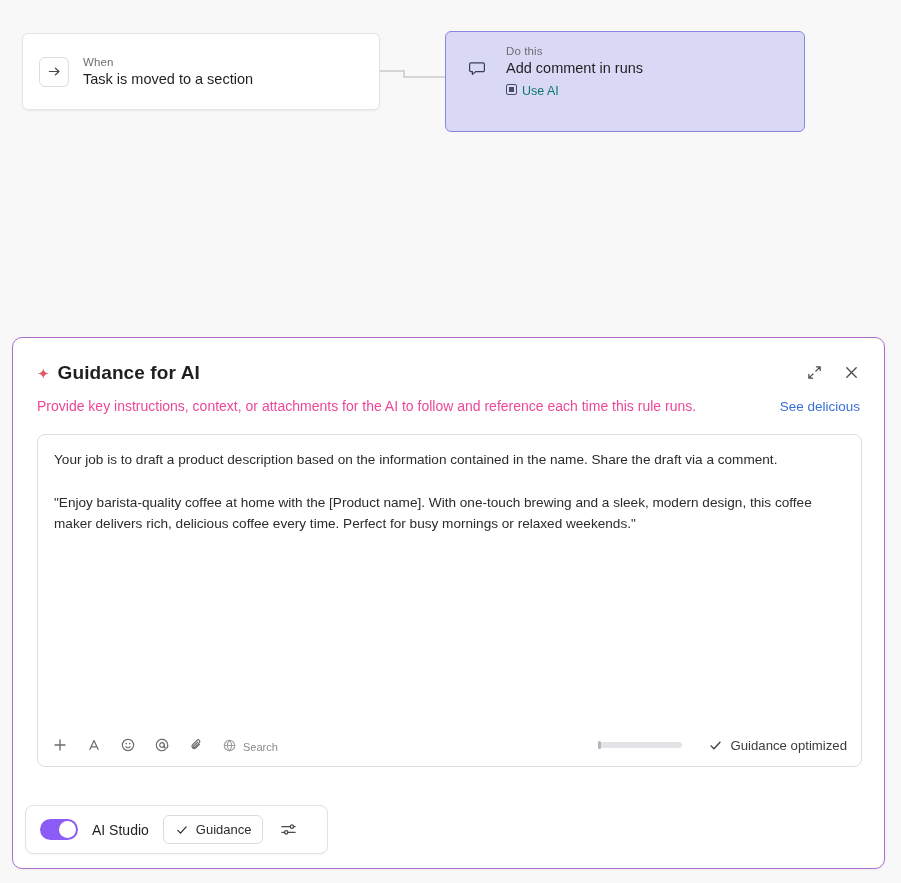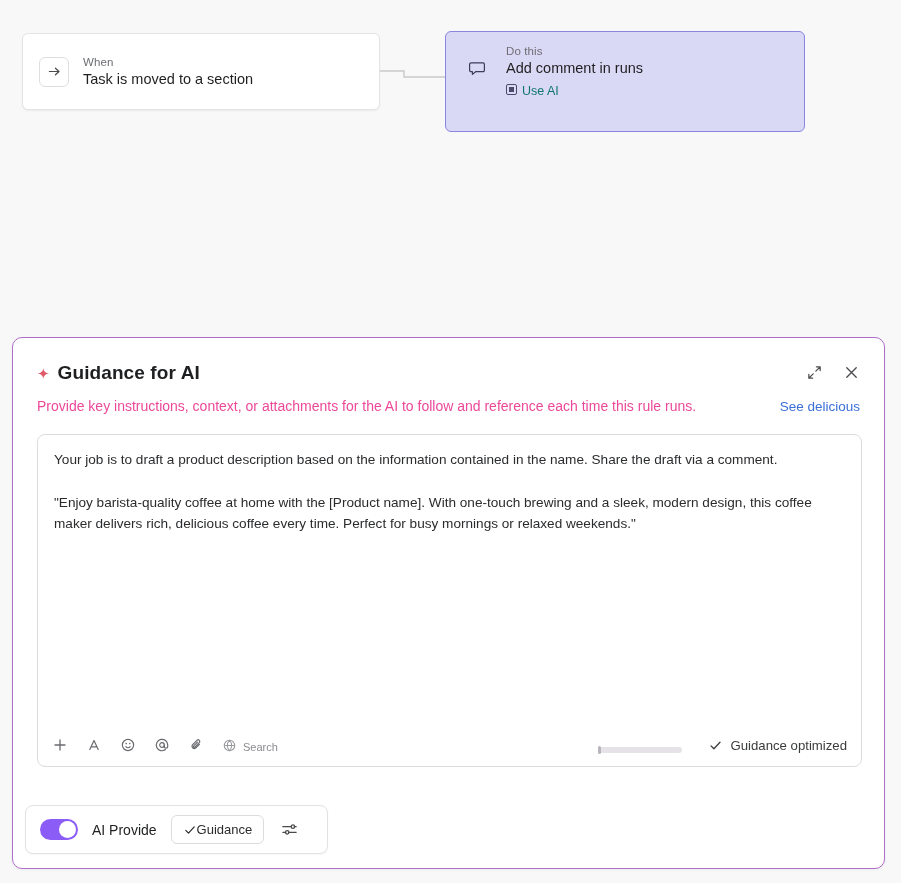--- a/index.html
+++ b/index.html
@@ -193,21 +193,21 @@
     display: flex;
     align-items: flex-end;
     gap: 6px;
     font-size: 11px;
     color: #8a8b8f;
     cursor: pointer;
   }
   .tb-right {
     margin-left: auto;
     display: flex;
-    align-items: flex-end;
+    align-items: center;
     gap: 26px;
   }
   .progress-track {
     width: 84px;
     height: 6px;
     border-radius: 4px;
     background: #e6e3e8;
     position: relative;
   }
   .progress-track::before {
@@ -256,21 +256,21 @@
     position: absolute;
     right: 2px; top: 2px;
     width: 17px; height: 17px;
     border-radius: 50%;
     background: #fff;
   }
   .studio-label { font-size: 14px; color: #1e1f21; }
   .guidance-chip {
     display: flex;
     align-items: center;
-    gap: 0;
+    gap: 7px;
     border: 1px solid #dcdcde;
     border-radius: 6px;
     padding: 6px 11px;
     font-size: 13px;
     color: #2b2c2e;
     cursor: pointer;
   }
   .sliders-btn { cursor: pointer; color: #4a4a4d; line-height: 0; margin-left: 2px; }
 </style>
 </head>
@@ -396,21 +396,21 @@
         </div>
       </div>
 
     </div>
   </div>
 
   <div class="studio-bar">
     <div class="toggle">
       <div class="knob"></div>
     </div>
-    <div class="studio-label">AI Provide</div>
+    <div class="studio-label">AI Studio</div>
     <div class="guidance-chip">
       <span style="line-height:0;">
         <svg width="14" height="14" viewBox="0 0 16 16" fill="none">
             <path d="M3.2 8.4 6.3 11.5l6.5-7" stroke="#2b2c2e" stroke-width="1.4" stroke-linecap="round" stroke-linejoin="round"></path>
           </svg>
       </span>
       <span>Guidance</span>
     </div>
     <span class="sliders-btn">
       <svg width="19" height="19" viewBox="0 0 20 20" fill="none">

